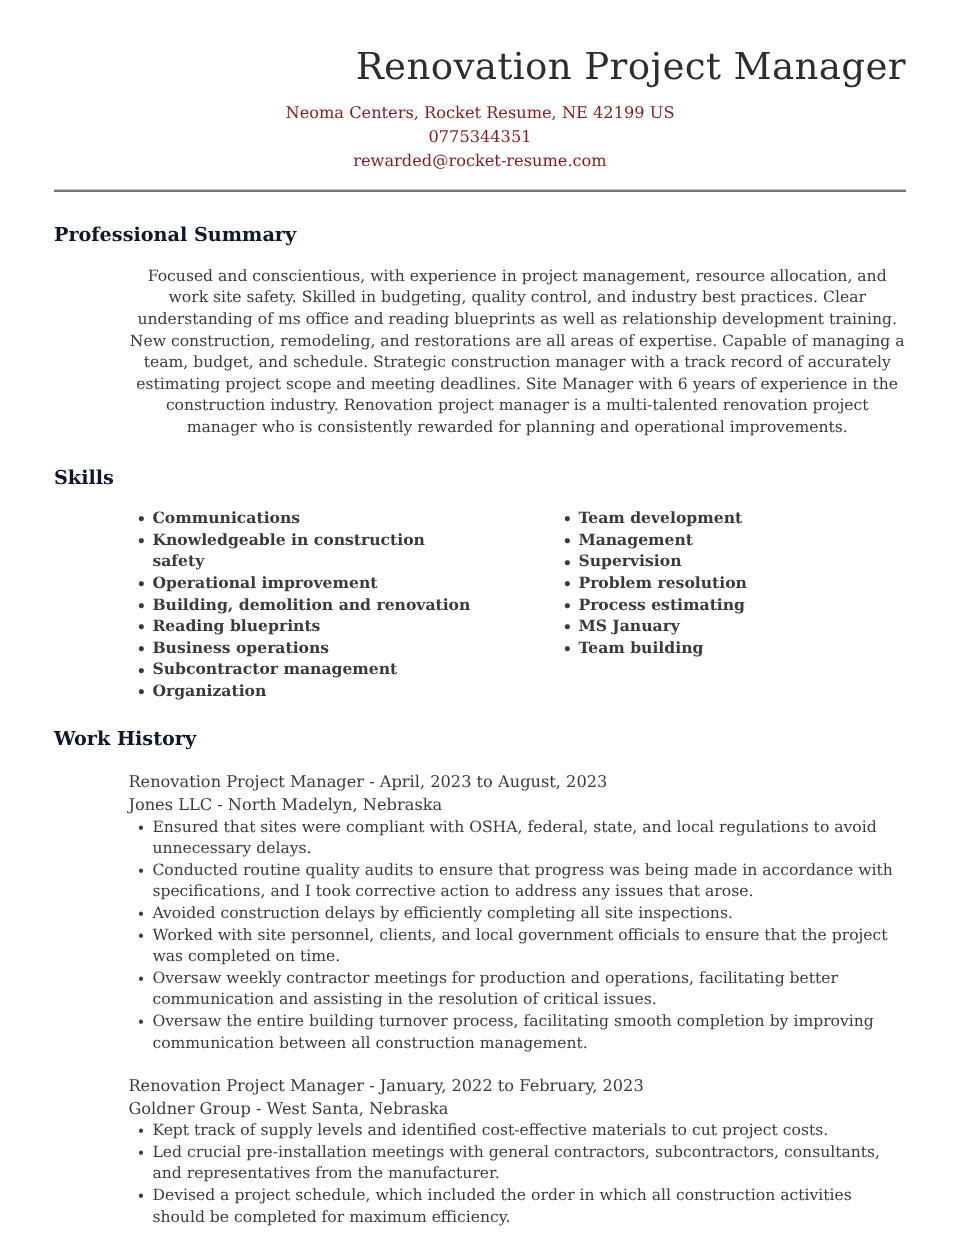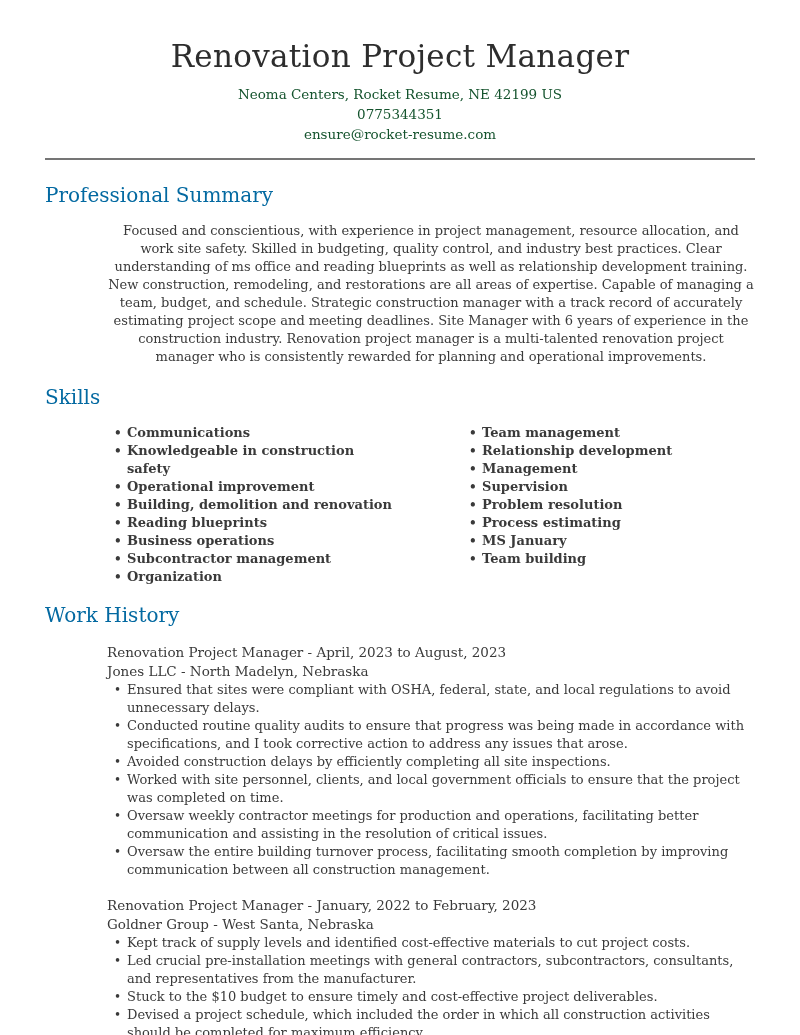--- a/index.html
+++ b/index.html
@@ -20,42 +20,42 @@
     height: 1035px;
     padding: 0 45px;
     overflow: hidden;
   }
   
   .resume-title {
     margin: 36px 0 2px 0;
     font-size: 31px;
     line-height: 40px;
     font-weight: 400;
-    text-align: center;
+    text-align: right;
     color: #2d2d2d;
     letter-spacing: 0.3px;
   }
   .contact {
     margin-top: 8px;
     text-align: center;
     font-size: 13.5px;
     line-height: 20px;
-    color: #14532d;
+    color: #7f1d1d;
   }
   .header-divider {
     border: none;
     border-top: 2px solid #757575;
     margin: 14px 0 0 0;
   }
   
   .section-heading {
-    font-size: 20px;
+    font-size: 16px;
     line-height: 33px;
-    font-weight: 400;
-    color: #0369a1;
+    font-weight: 700;
+    color: #0f172a;
     margin: 0;
   }
   .section-summary .section-heading { margin-top: 19px; }
   .section-skills .section-heading { margin-top: 15px; }
   .section-work .section-heading { margin-top: 13px; }
 
   .summary-text {
     margin: 10px 0 0 62px;
     width: 648px;
     font-size: 13px;
@@ -104,21 +104,21 @@
 </head>
 <body>
 
 <div class="page">
 
   <header>
     <h1 class="resume-title">Renovation Project Manager</h1>
     <div class="contact">
       <div>Neoma Centers, Rocket Resume, NE 42199 US</div>
       <div>0775344351</div>
-      <div>ensure@rocket-resume.com</div>
+      <div>rewarded@rocket-resume.com</div>
     </div>
     <hr class="header-divider">
   </header>
 
   <section class="section-summary">
     <h2 class="section-heading">Professional Summary</h2>
     <p class="summary-text">Focused and conscientious, with experience in project management, resource allocation, and work site safety. Skilled in budgeting, quality control, and industry best practices. Clear understanding of ms office and reading blueprints as well as relationship development training. New construction, remodeling, and restorations are all areas of expertise. Capable of managing a team, budget, and schedule. Strategic construction manager with a track record of accurately estimating project scope and meeting deadlines. Site Manager with 6 years of experience in the construction industry. Renovation project manager is a multi-talented renovation project manager who is consistently rewarded for planning and operational improvements.</p>
   </section>
 
   <section class="section-skills">
@@ -128,22 +128,21 @@
         <li>Communications</li>
         <li>Knowledgeable in construction safety</li>
         <li>Operational improvement</li>
         <li>Building, demolition and renovation</li>
         <li>Reading blueprints</li>
         <li>Business operations</li>
         <li>Subcontractor management</li>
         <li>Organization</li>
       </ul>
       <ul class="blist skills-col-right">
-        <li>Team management</li>
-        <li>Relationship development</li>
+        <li>Team development</li>
         <li>Management</li>
         <li>Supervision</li>
         <li>Problem resolution</li>
         <li>Process estimating</li>
         <li>MS January</li>
         <li>Team building</li>
       </ul>
     </div>
   </section>
 
@@ -166,20 +165,19 @@
     </div>
 
     <div class="job">
       <div class="job-head">
         <div>Renovation Project Manager - January, 2022 to February, 2023</div>
         <div>Goldner Group - West Santa, Nebraska</div>
       </div>
       <ul class="blist job-bullets">
         <li>Kept track of supply levels and identified cost-effective materials to cut project costs.</li>
         <li>Led crucial pre-installation meetings with general contractors, subcontractors, consultants, and representatives from the manufacturer.</li>
-        <li>Stuck to the $10 budget to ensure timely and cost-effective project deliverables.</li>
         <li>Devised a project schedule, which included the order in which all construction activities should be completed for maximum efficiency.</li>
       </ul>
     </div>
 
   </section>
 
 </div>
 
 </body></html>

